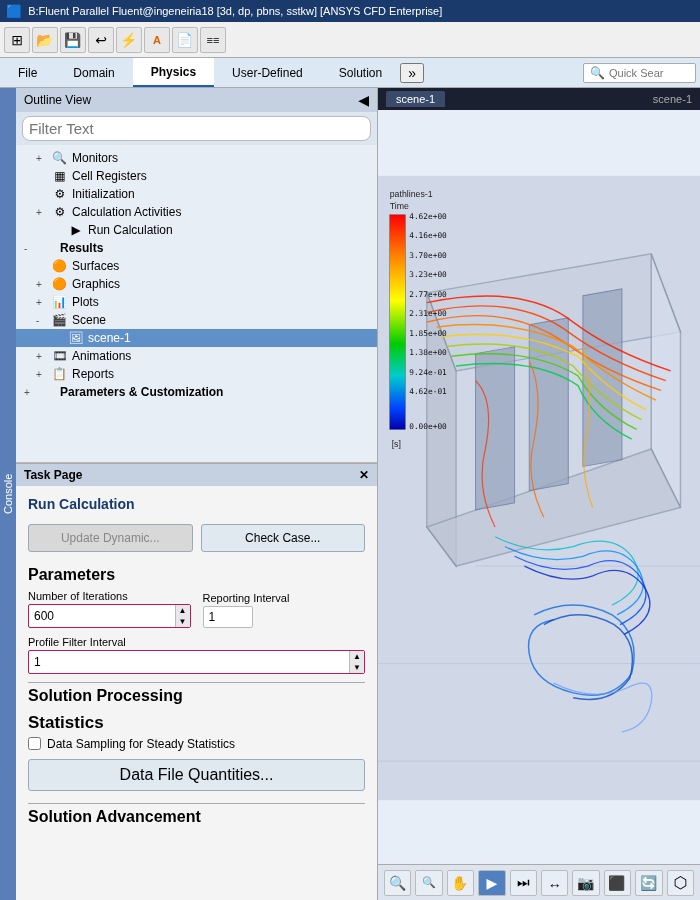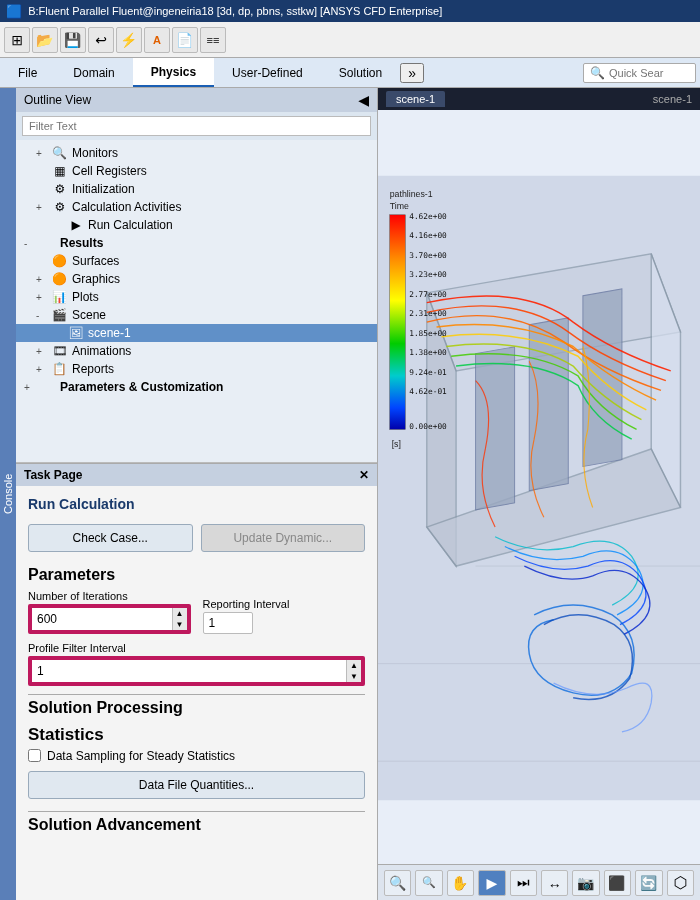--- a/index.html
+++ b/index.html
@@ -118,22 +118,22 @@
     }
     #outline-header .collapse-btn { cursor: pointer; font-size: 14px; }
     #filter-box {
       padding: 4px 6px;
       background: #dce6f0;
     }
     #filter-box input {
       width: 100%;
       padding: 3px 6px;
       border: 1px solid #bbb;
-      border-radius: 0;
-      font-size: 11px;
+      border-radius: 8px;
+      font-size: 15px;
       background: white;
     }
     #tree-container {
       flex: 1;
       overflow-y: auto;
       padding: 4px 0;
     }
     .tree-item {
       padding: 2px 0;
       padding-left: 8px;
@@ -204,21 +204,21 @@
       display: flex;
       gap: 12px;
       margin-bottom: 8px;
       align-items: flex-end;
     }
     .param-group { flex: 1; }
     .param-label { font-size: 11px; margin-bottom: 2px; }
     .param-input-wrap {
       display: flex;
       align-items: center;
-      border: 4px solid #be185d;
+      border: 1px solid #be185d;
       background: white;
       border-radius: 2px;
     }
     .param-input {
       border: none;
       outline: none;
       font-size: 12px;
       padding: 3px 5px;
       flex: 1;
       width: 60px;
@@ -258,21 +258,21 @@
       margin-bottom: 8px;
     }
     .checkbox-row input[type=checkbox] { cursor: pointer; }
     .full-btn {
       width: 100%;
       padding: 6px;
       background: #e0e8f0;
       border: 1px solid #9ab;
       border-radius: 3px;
       cursor: pointer;
-      font-size: 12px;
+      font-size: 16px;
       margin-bottom: 8px;
     }
     .calculate-btn {
       width: 100%;
       padding: 7px;
       background: #dce8dc;
       border: 1px solid #8aac8a;
       border-radius: 3px;
       cursor: pointer;
       font-size: 13px;
@@ -468,22 +468,22 @@
     </div>
 
     <div id="task-page">
       <div id="task-header">
         <span>Task Page</span>
         <span>✕</span>
       </div>
       <div id="task-content">
         <div class="task-title">Run Calculation</div>
         <div class="btn-row">
+          <button class="task-btn disabled">Update Dynamic...</button>
           <button class="task-btn">Check Case...</button>
-          <button class="task-btn disabled">Update Dynamic...</button>
         </div>
 
         <div class="section-label">Parameters</div>
 
         <div class="param-row">
           <div class="param-group">
             <div class="param-label">Number of Iterations</div>
             <div class="param-input-wrap">
               <input class="param-input" type="text" value="600" style="">
               <div class="spin-btns">

